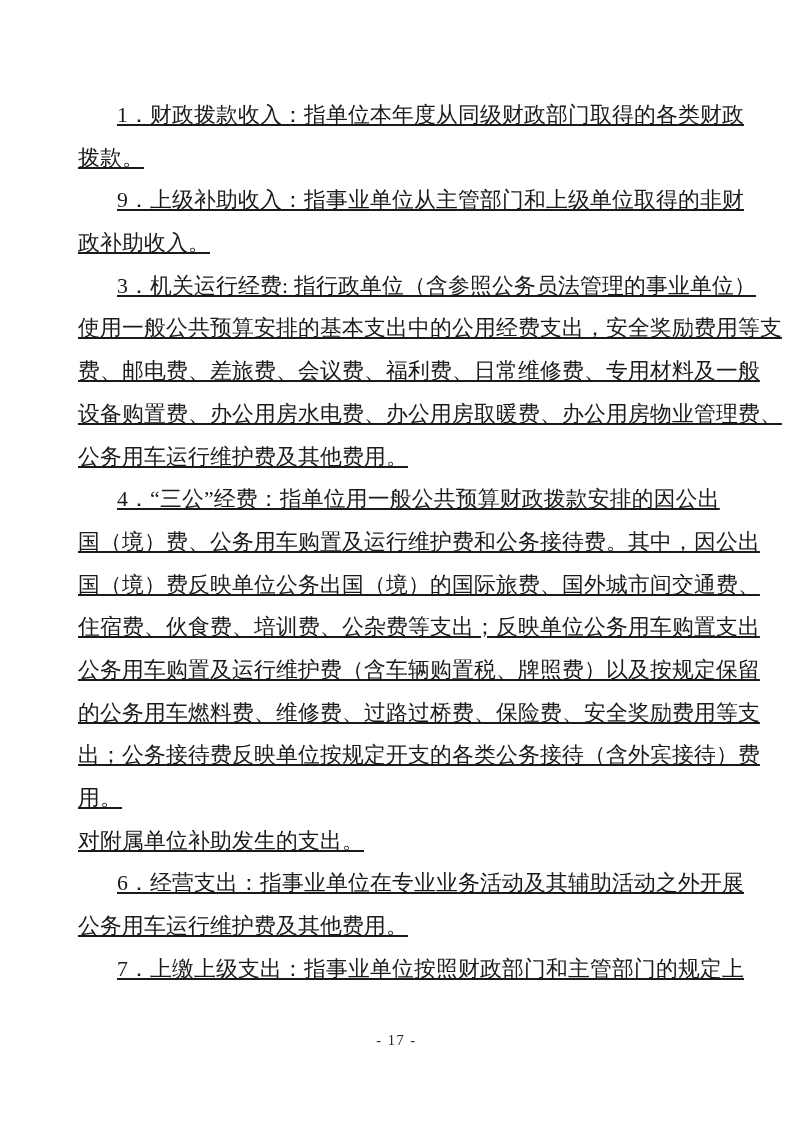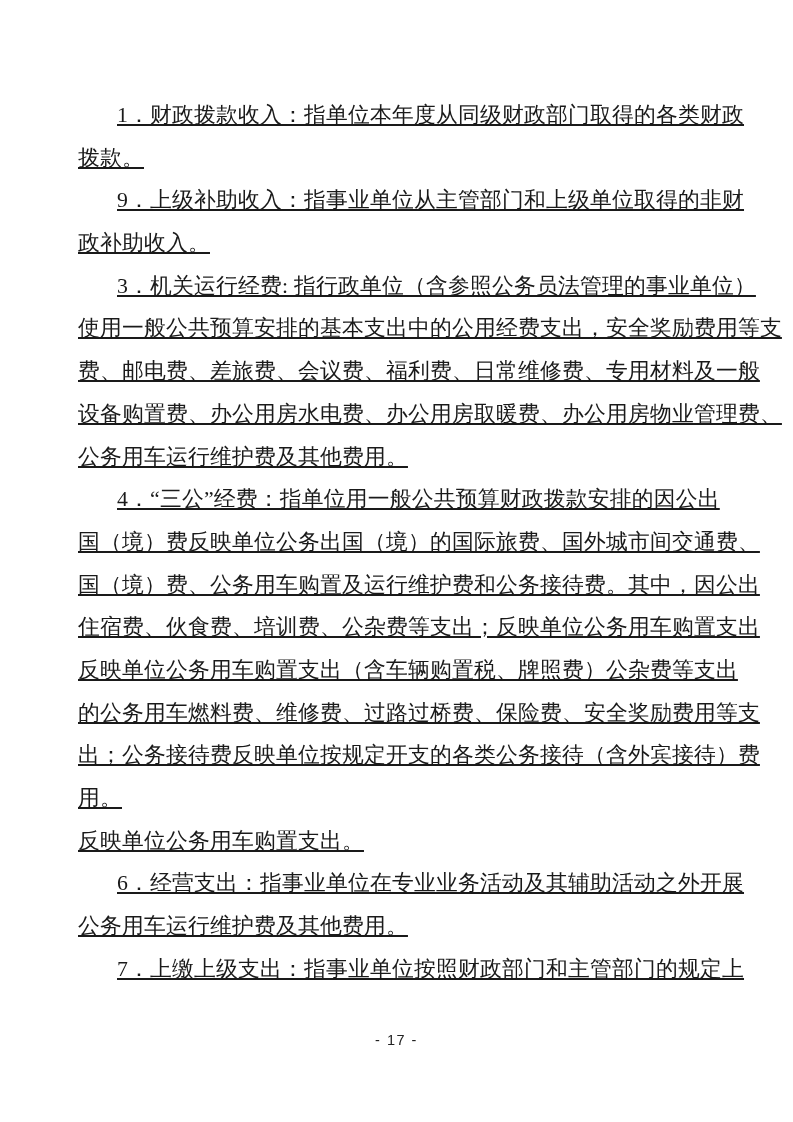--- a/index.html
+++ b/index.html
@@ -40,21 +40,21 @@
   }
   .footer {
     position: absolute;
     left: 0;
     right: 0;
     top: 1032px;
     text-align: center;
     font-size: 14.5px;
     letter-spacing: 1.5px;
     color: #222222;
-    font-family: Liberation Sans, sans-serif;
+    font-family: Liberation Serif, serif;
   }
 </style>
 </head>
 <body>
 
 <div class="page">
   <div class="content" id="content">
       <div class="para">
         <div class="line first">1．财政拨款收入：指单位本年度从同级财政部门取得的各类财政</div>
         <div class="line">拨款。</div>
@@ -65,30 +65,30 @@
       </div>
       <div class="para">
         <div class="line first">3．机关运行经费: 指行政单位（含参照公务员法管理的事业单位）</div>
         <div class="line">使用一般公共预算安排的基本支出中的公用经费支出，安全奖励费用等支</div>
         <div class="line">费、邮电费、差旅费、会议费、福利费、日常维修费、专用材料及一般</div>
         <div class="line">设备购置费、办公用房水电费、办公用房取暖费、办公用房物业管理费、</div>
         <div class="line">公务用车运行维护费及其他费用。</div>
       </div>
       <div class="para">
         <div class="line first">4．“三公”经费：指单位用一般公共预算财政拨款安排的因公出</div>
+        <div class="line">国（境）费、公务用车购置及运行维护费和公务接待费。其中，因公出</div>
         <div class="line">国（境）费反映单位公务出国（境）的国际旅费、国外城市间交通费、</div>
-        <div class="line">国（境）费、公务用车购置及运行维护费和公务接待费。其中，因公出</div>
         <div class="line">住宿费、伙食费、培训费、公杂费等支出；反映单位公务用车购置支出</div>
-        <div class="line">反映单位公务用车购置支出（含车辆购置税、牌照费）公杂费等支出</div>
+        <div class="line">公务用车购置及运行维护费（含车辆购置税、牌照费）以及按规定保留</div>
         <div class="line">的公务用车燃料费、维修费、过路过桥费、保险费、安全奖励费用等支</div>
         <div class="line">出；公务接待费反映单位按规定开支的各类公务接待（含外宾接待）费</div>
         <div class="line">用。</div>
       </div>
       <div class="para">
-        <div class="line">反映单位公务用车购置支出。</div>
+        <div class="line">对附属单位补助发生的支出。</div>
       </div>
       <div class="para">
         <div class="line first">6．经营支出：指事业单位在专业业务活动及其辅助活动之外开展</div>
         <div class="line">公务用车运行维护费及其他费用。</div>
       </div>
       <div class="para">
         <div class="line first">7．上缴上级支出：指事业单位按照财政部门和主管部门的规定上</div>
       </div>
     </div>
   <div class="footer">- 17 -</div>

